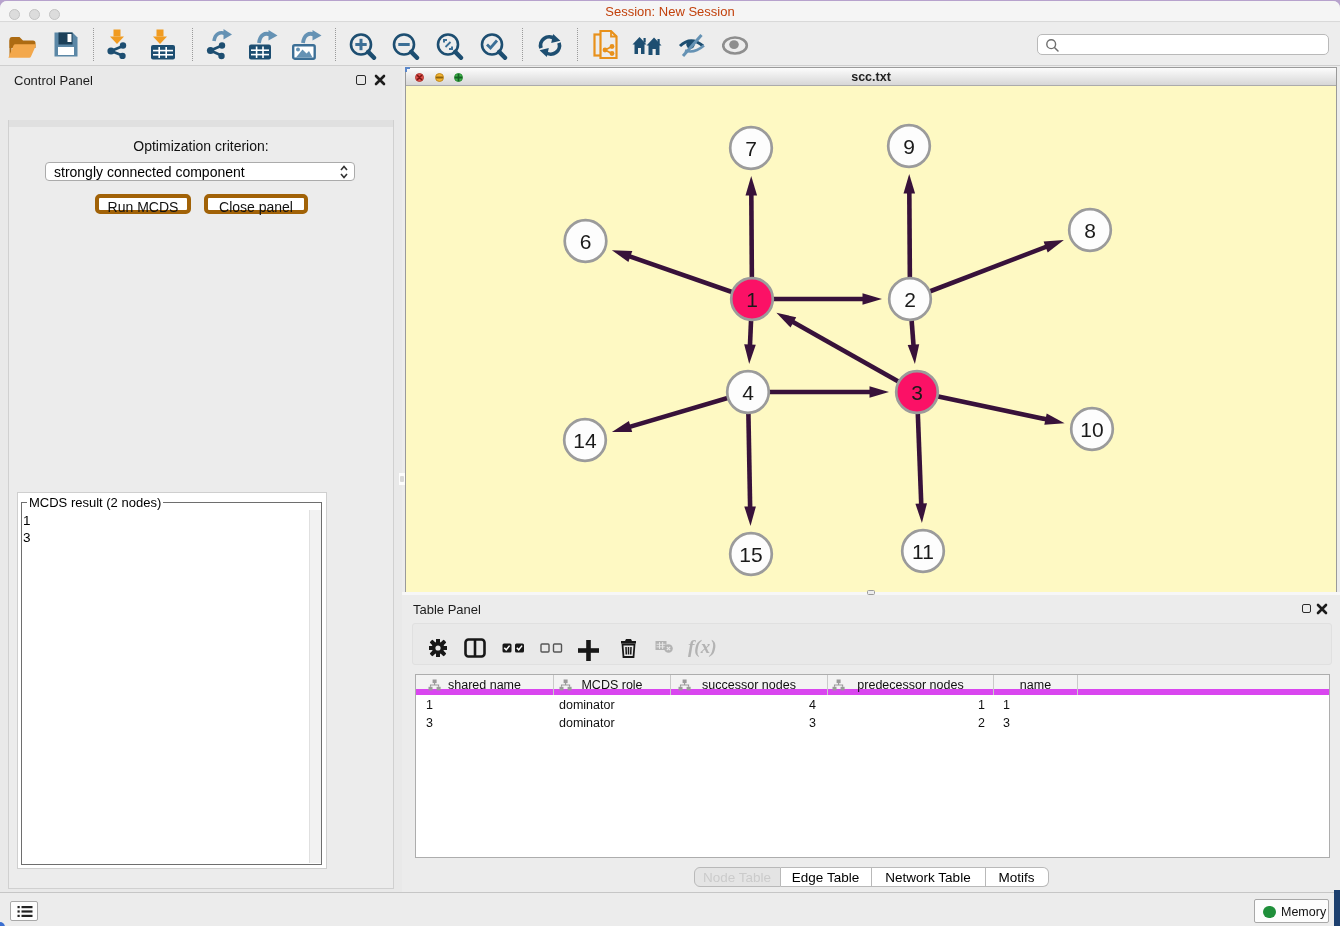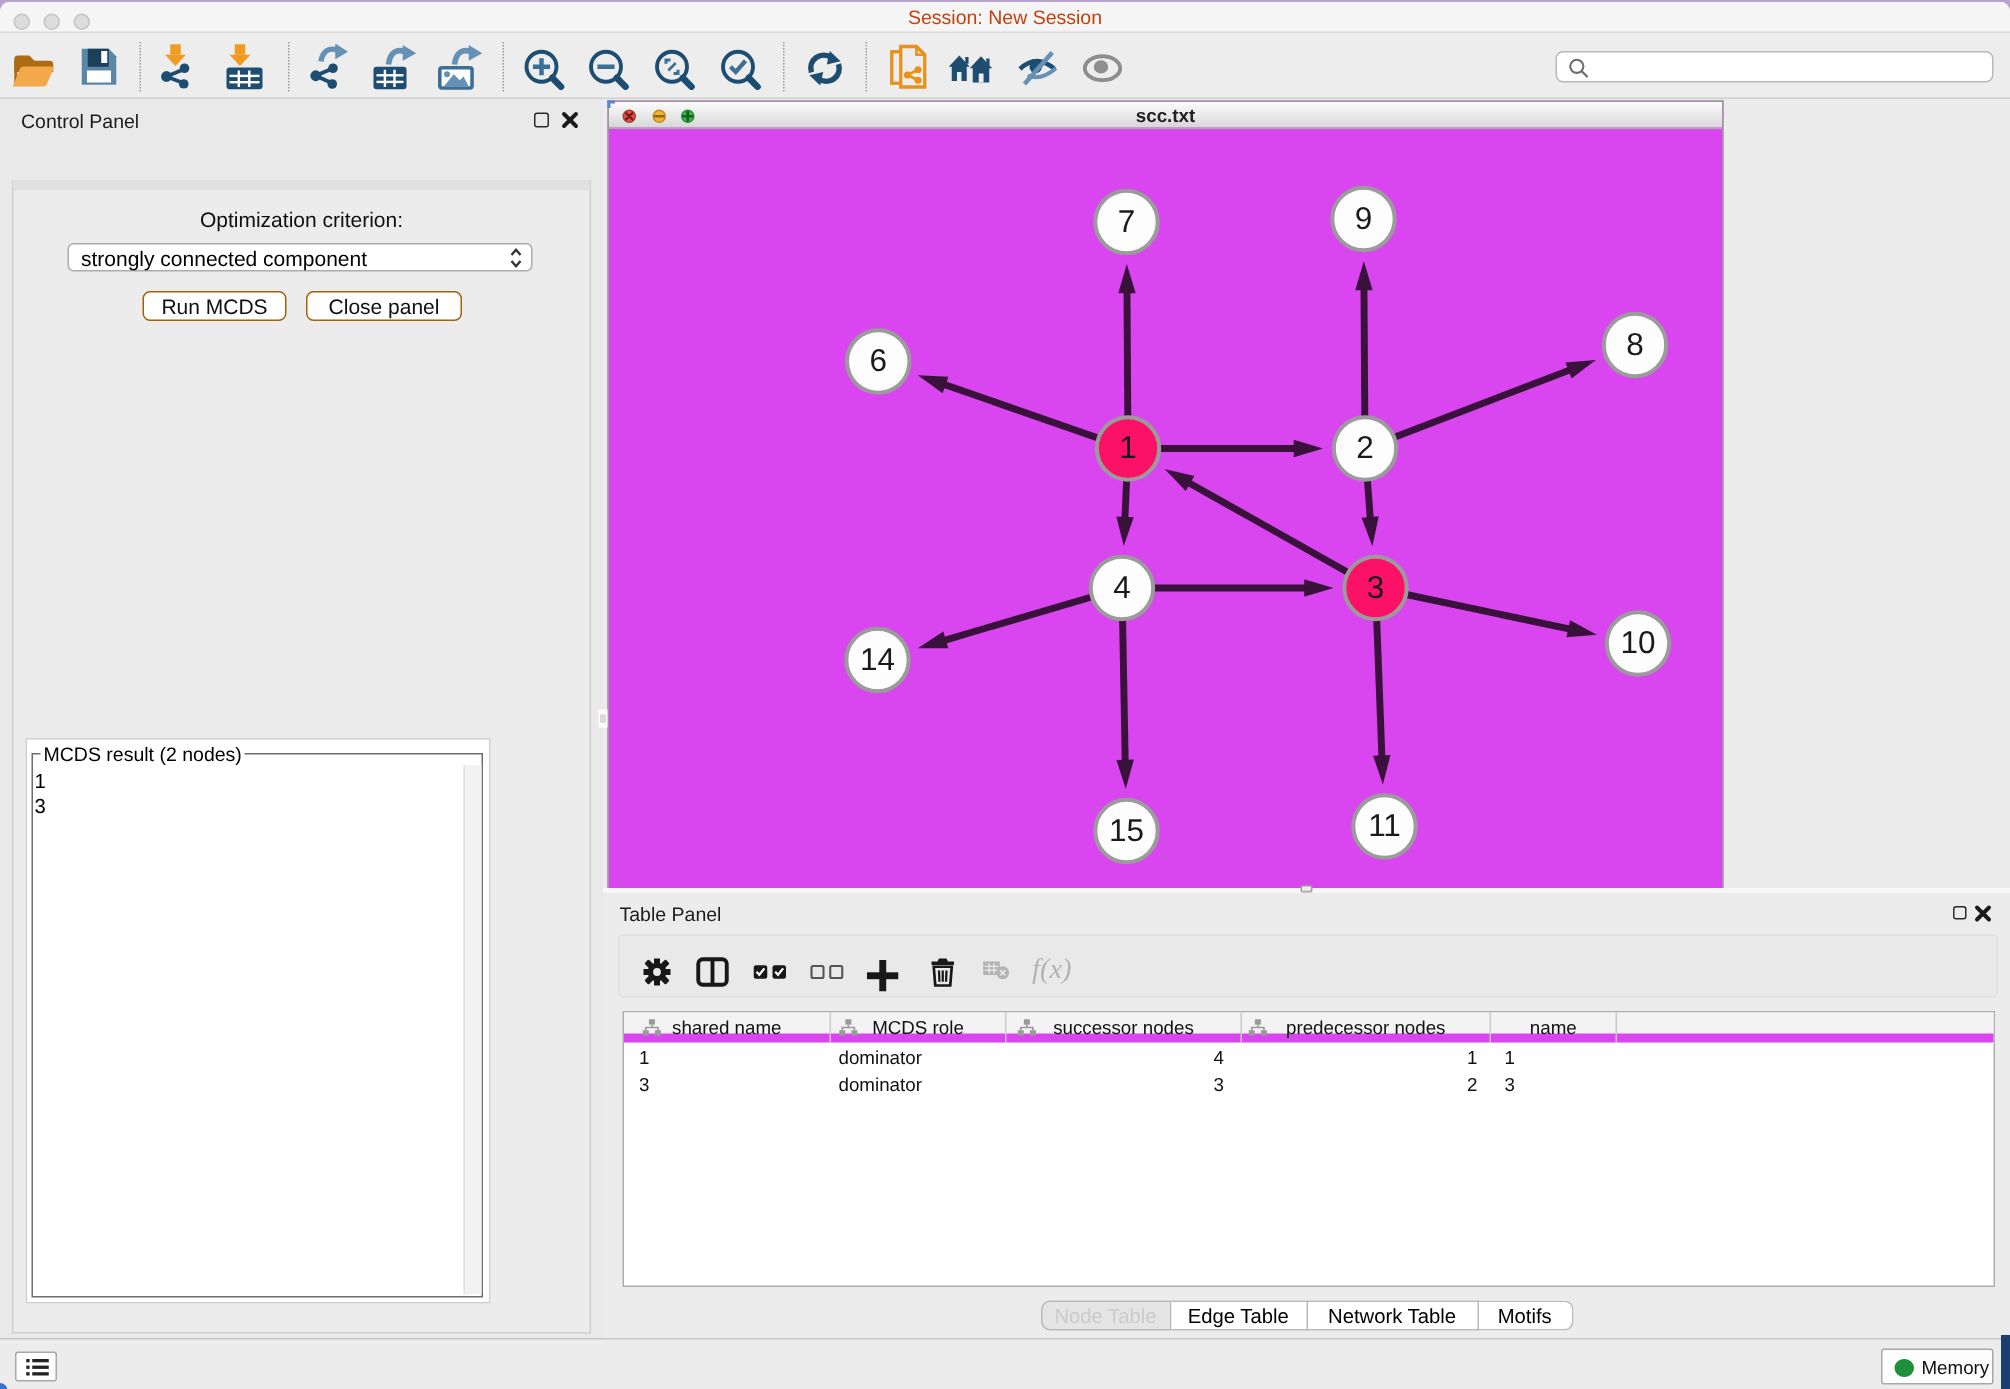--- a/index.html
+++ b/index.html
@@ -19,37 +19,37 @@
   
   .leftpanel { position:absolute; left:0; top:65px; width:402px; height:826px; background:#e9e9e9; }
   .cp-title { position:absolute; left:14px; top:7px; font-size:13px; color:#1c1c1c; }
   .tabrow { position:absolute; top:33px; left:0; width:402px; height:20px; }
   .tab { position:absolute; top:0; height:20px; background:#fff; border:1px solid #b9b9b9; font-size:13.5px; color:#000; text-align:center; line-height:19px; }
   .tab.sel { background:#e7e7e7; color:#fafafa; border-radius:6px; border-color:#c6c6c6; top:-2px; height:24px; line-height:23px; }
   .tabpane { position:absolute; left:8px; top:54px; width:386px; height:769px; background:#ececec; border:1px solid #d0d0d0; border-top:none; }
   .tabpane .topband { position:absolute; left:0; top:0; width:100%; height:7px; background:#e0e0e0; }
   .optlabel { position:absolute; left:0; top:18px; width:100%; text-align:center; font-size:14px; color:#111; }
   .combo { position:absolute; left:36px; top:42px; width:310px; height:19px; background:#fff; border:1px solid #ababab; border-radius:4px; }
-  .btn { position:absolute; top:74px; height:20px; background:#fff; border:1px solid #a16207; border-radius:5px; font-size:14px; color:#111; text-align:center; line-height:18px; }
+  .btn { position:absolute; top:74px; height:20px; background:#fff; border:4px solid #a16207; border-radius:5px; font-size:14px; color:#111; text-align:center; line-height:18px; }
   .resultbox { position:absolute; left:8px; top:372px; width:310px; height:377px; background:#fff; border:1px solid #cfcfcf; }
   .groupbd { position:absolute; left:3px; top:9px; right:4px; bottom:3px; border:1px solid #6e6e6e; }
   .grouptitle { position:absolute; left:9px; top:2px; background:#fff; padding:0 2px; font-size:13px; color:#000; }
   .resulttext { position:absolute; left:5px; top:19px; font-size:13.5px; color:#000; line-height:17px; }
   .vscroll { position:absolute; right:5px; top:17px; width:12px; bottom:5px; background:#f2f2f2; border-left:1px solid #e0e0e0; }
   
-  .netwin { position:absolute; left:405px; top:66px; width:744px; height:525px; border:1px solid #9a9a9a; border-bottom:none; background:#d946ef; }
+  .netwin { position:absolute; left:405px; top:66px; width:932px; height:525px; border:1px solid #9a9a9a; border-bottom:none; background:#fef9c3; }
   .nettitle { position:absolute; left:0; top:0; width:100%; height:18px; background:linear-gradient(#fcfcfc,#d7d7d7); border-bottom:1px solid #ababab; }
   .nettitle .t { position:absolute; width:100%; text-align:center; font-size:12.5px; font-weight:bold; line-height:18px; color:#222; }
   .mbtn { position:absolute; top:4.5px; width:9px; height:9px; border-radius:50%; } .mbtn svg { position:absolute; left:-1px; top:-1px; }
   
   .hsplit { position:absolute; left:402px; top:591px; width:938px; height:7px; background:linear-gradient(#f7f7f7 0 45%, #ececec 45% 100%); }
   
   .tablepanel { position:absolute; left:402px; top:598px; width:938px; height:293px; background:#ececec; }
   .tp-title { position:absolute; left:11px; top:3px; font-size:13px; color:#1c1c1c; }
-  .tp-toolbar { position:absolute; left:10px; top:24px; right:8px; height:42px; background:#e9e9e9; border:1px solid #e0e0e0; border-radius:3px; }
+  .tp-toolbar { position:absolute; left:10px; top:24px; right:8px; height:42px; background:#e9e9e9; border:1px solid #e0e0e0; border-radius:3px;font-weight:bold; }
   .tbl { position:absolute; left:13px; top:75px; width:915px; height:184px; background:#fff; border:1px solid #adadad; }
   .tblhead { position:absolute; left:0; top:0; width:100%; height:20px; background:#f3f3f3; border-bottom:6px solid #d946ef; }
   .th { position:absolute; top:0; height:20px; border-right:1px solid #c9c9c9; font-size:12.5px; color:#111; }
   .th .txt { position:absolute; width:100%; text-align:center; line-height:20px; }
   .cell { position:absolute; font-size:12.5px; color:#111; line-height:18px; }
   .bottabs { position:absolute; left:0; top:268px; width:100%; height:20px; text-align:center; }
   .btab { display:inline-block; height:20px; background:#fff; border:1px solid #b9b9b9; border-left:none; font-size:13.5px; color:#000; line-height:19px; vertical-align:top; }
   
   .statusbar { position:absolute; left:0; top:891px; width:1340px; height:35px; background:#ececec; border-top:1px solid #c6c6c6; }
 </style>

